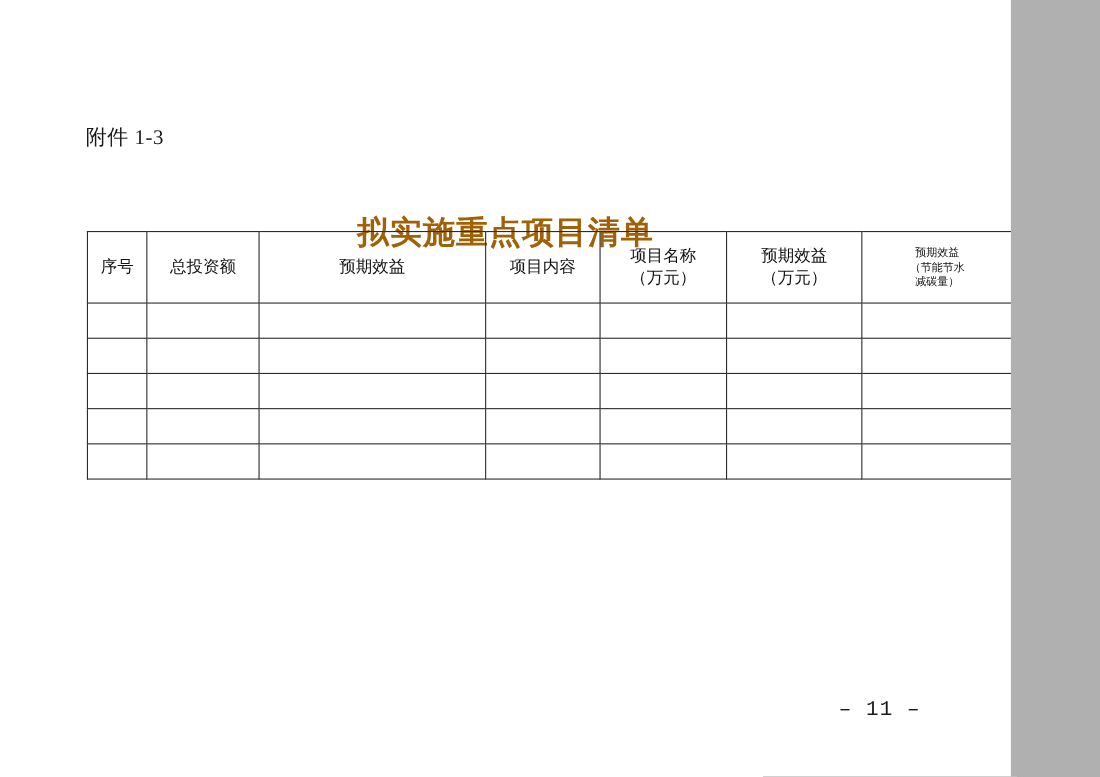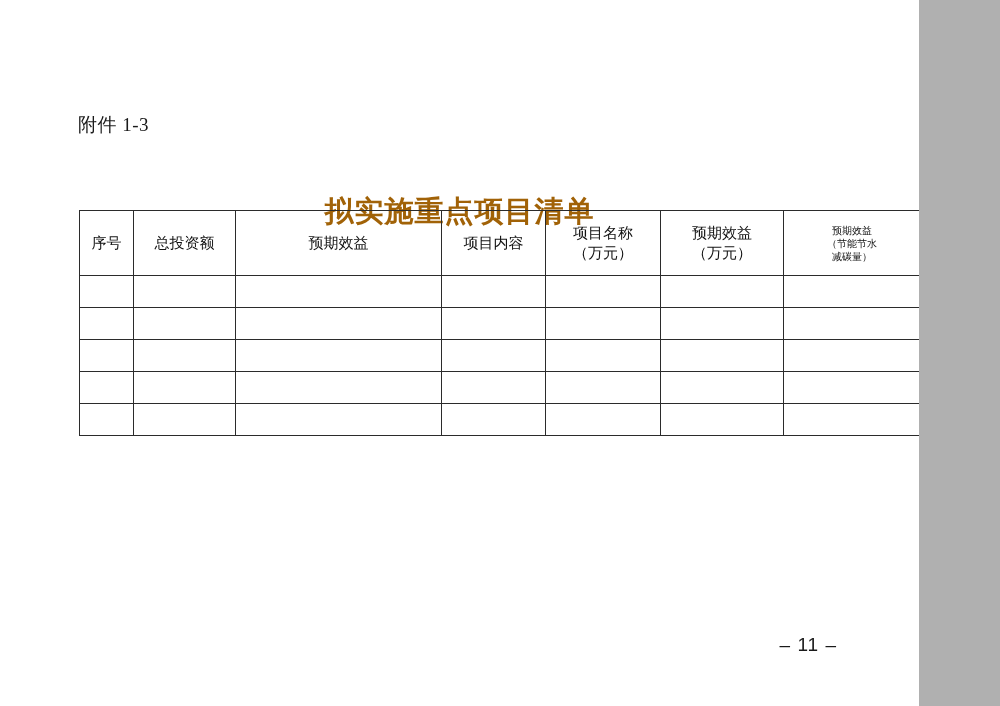--- a/index.html
+++ b/index.html
@@ -78,21 +78,21 @@
   .col-7 { width: 137px; }
   .hdr-line { display: block; }
   .hdr-small { font-size: 10px; line-height: 1.3; }
   .page-number {
     position: absolute;
     right: 82px;
     bottom: 50px;
     font-size: 19px;
     color: #1a1a1a;
     letter-spacing: 1px;
-    font-family: Liberation Sans, sans-serif;
+    font-family: Liberation Mono, monospace;
   }
 </style>
 </head>
 <body>
 
 <div class="page">
 
   <div class="attachment-label">附件 1-3</div>
 
   <div class="doc-title">拟实施重点项目清单</div>

